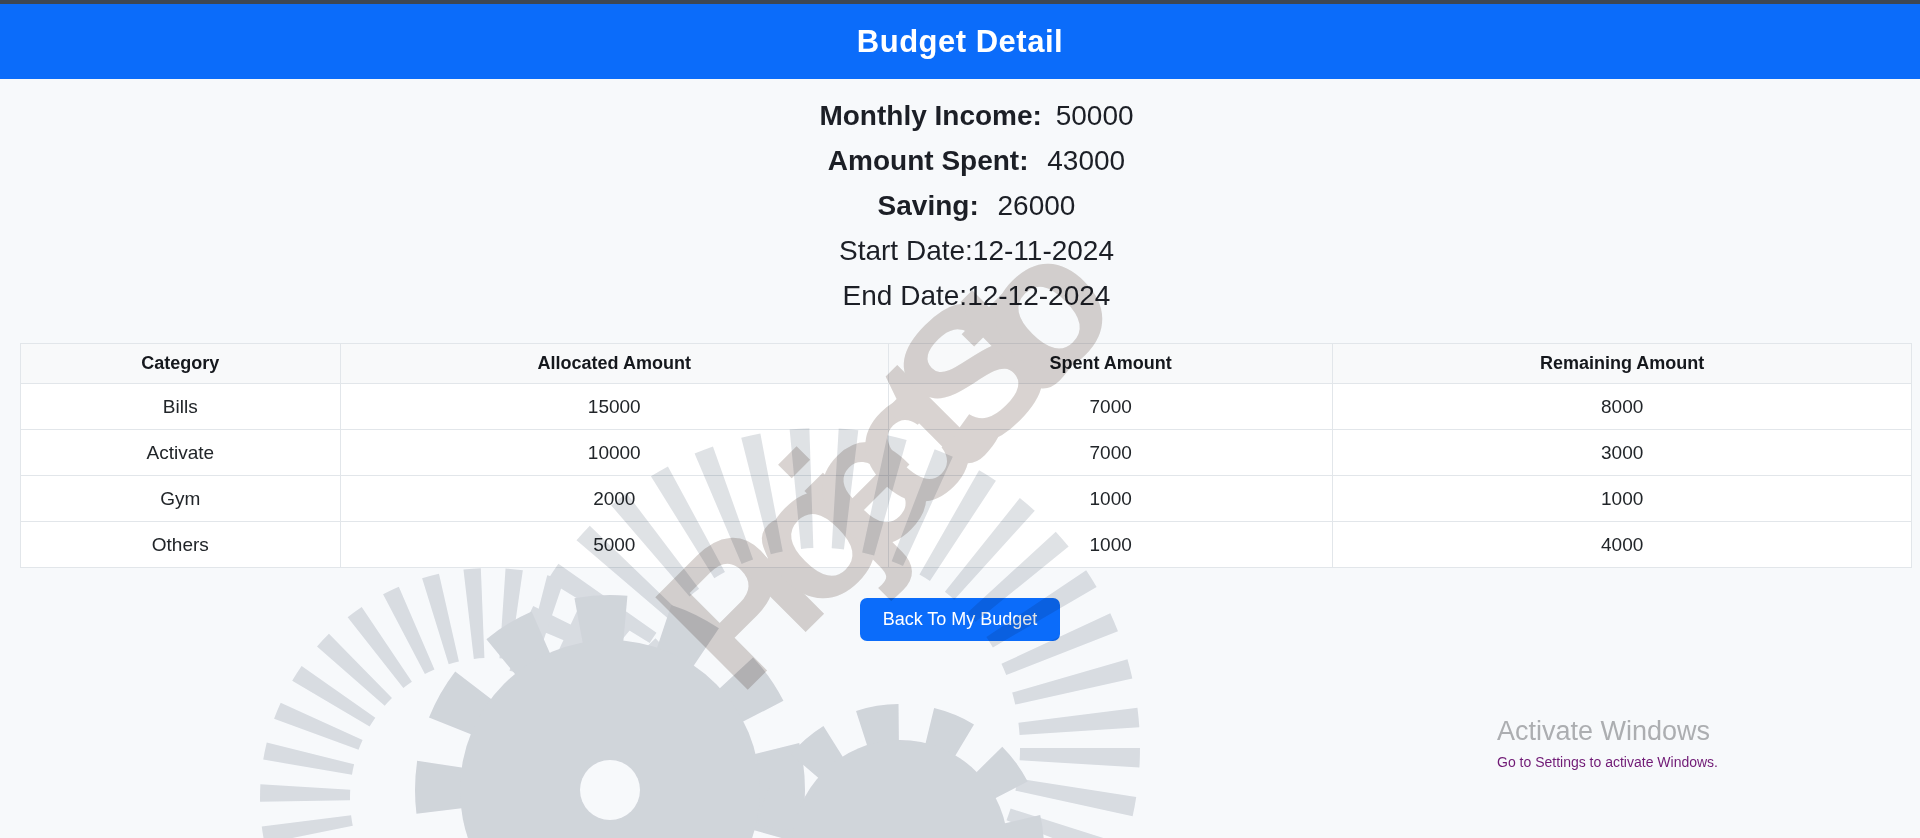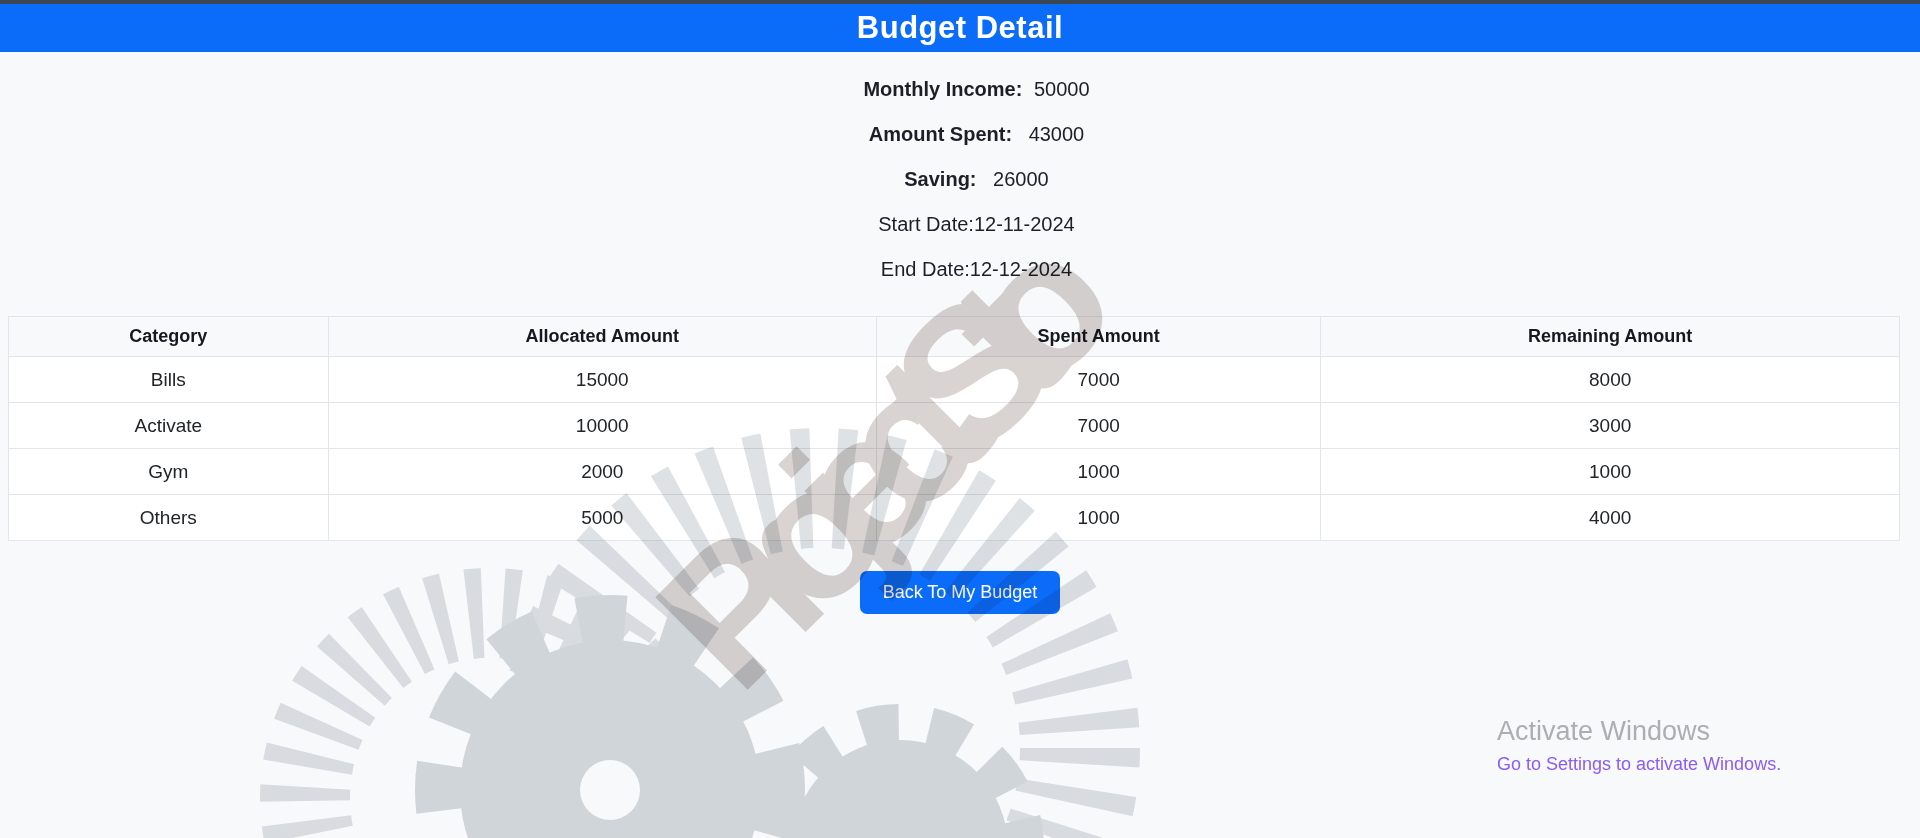--- a/index.html
+++ b/index.html
@@ -9,50 +9,50 @@
     background: #f7f9fb;
     font-family: "Liberation Sans", sans-serif;
     color: #1c1f26;
   }
 
   
   .topbar { height: 4px; background: #3d4754; width: 100%; }
 
   
   .app-header {
-    height: 48px;
+    height: 75px;
     background: #0b6cfa;
     display: flex;
     align-items: center;
     justify-content: center;
   }
   .app-header h1 {
     color: #ffffff;
     font-size: 31px;
     font-weight: 700;
     letter-spacing: 0.5px;
   }
 
   
   .summary { text-align: center; padding-top: 24px; }
   .summary-line {
-    font-size: 20px;
+    font-size: 28px;
     line-height: 26px;
     margin-bottom: 19px;
     color: #1c1f26;
     padding-left: 33px;
   }
   .summary-line .lbl.bold { font-weight: 700; }
   .summary-line .val.gap-sm { margin-left: 6px; }
   .summary-line .val.gap-lg { margin-left: 11px; }
 
   
   .budget-table {
     width: 1892px;
-    margin: 34px 14px 0 8px;
+    margin: 34px 14px 0 20px;
     border-collapse: collapse;
     background: #ffffff;
   }
   .budget-table th, .budget-table td {
     border: 1px solid #e2e6ea;
     text-align: center;
     vertical-align: middle;
   }
   .budget-table thead th {
     background: #f8f9fa;
@@ -83,21 +83,21 @@
 
   
   .activate {
     position: absolute;
     left: 1497px;
     top: 716px;
     z-index: 60;
     pointer-events: none;
   }
   .activate-title { font-size: 27px; color: #acaeb1; font-weight: 400; }
-  .activate-sub { font-size: 18px; color: #8b5cf6; margin-top: 7px; }
+  .activate-sub { font-size: 14px; color: #701a75; margin-top: 7px; }
 
   
   .wm-text {
     position: absolute;
     left: 625px;
     top: 585px;
     z-index: 40;
     font-size: 190px;
     font-weight: 700;
     letter-spacing: -0.24em;

